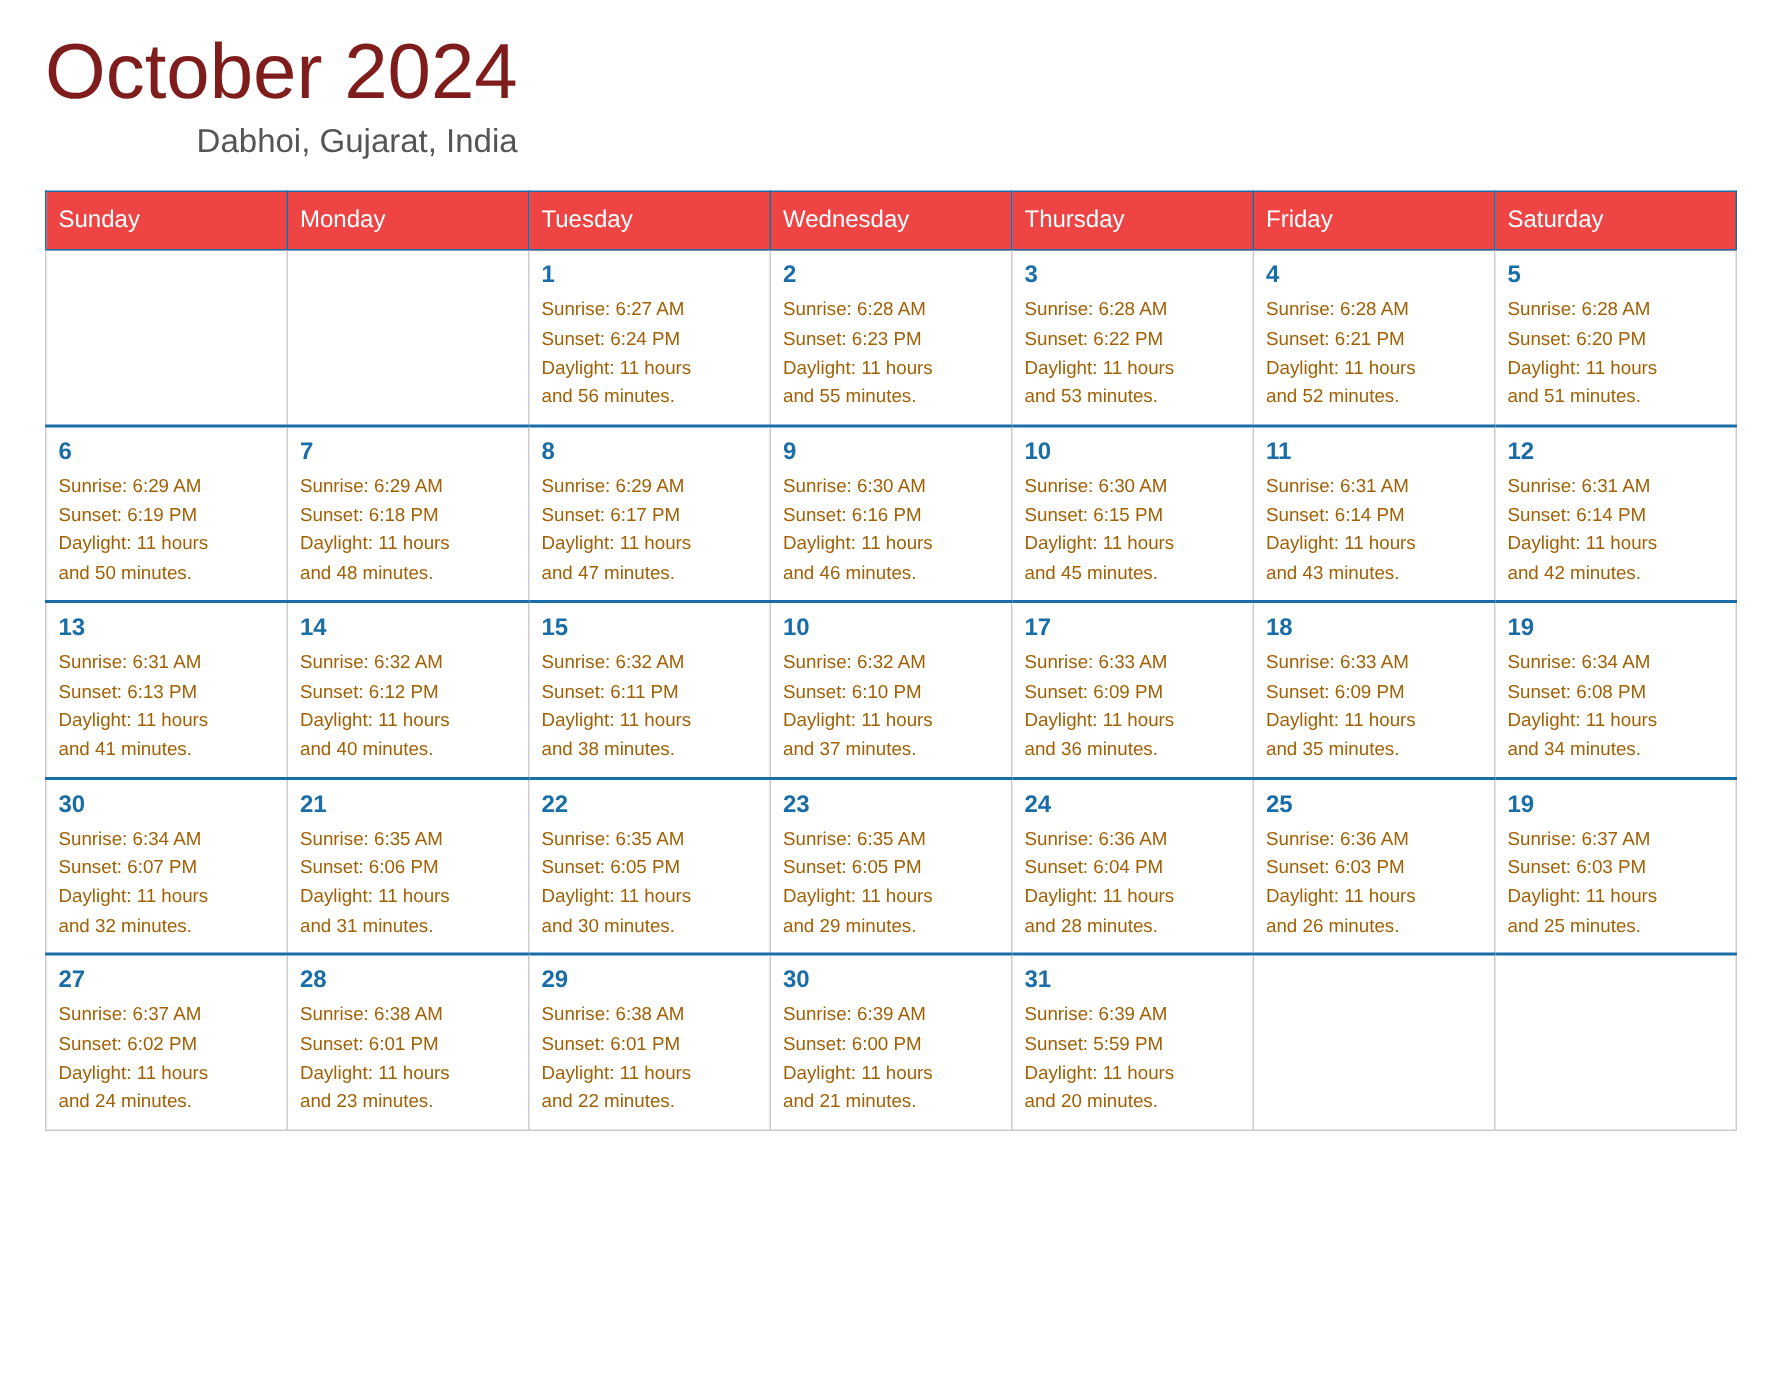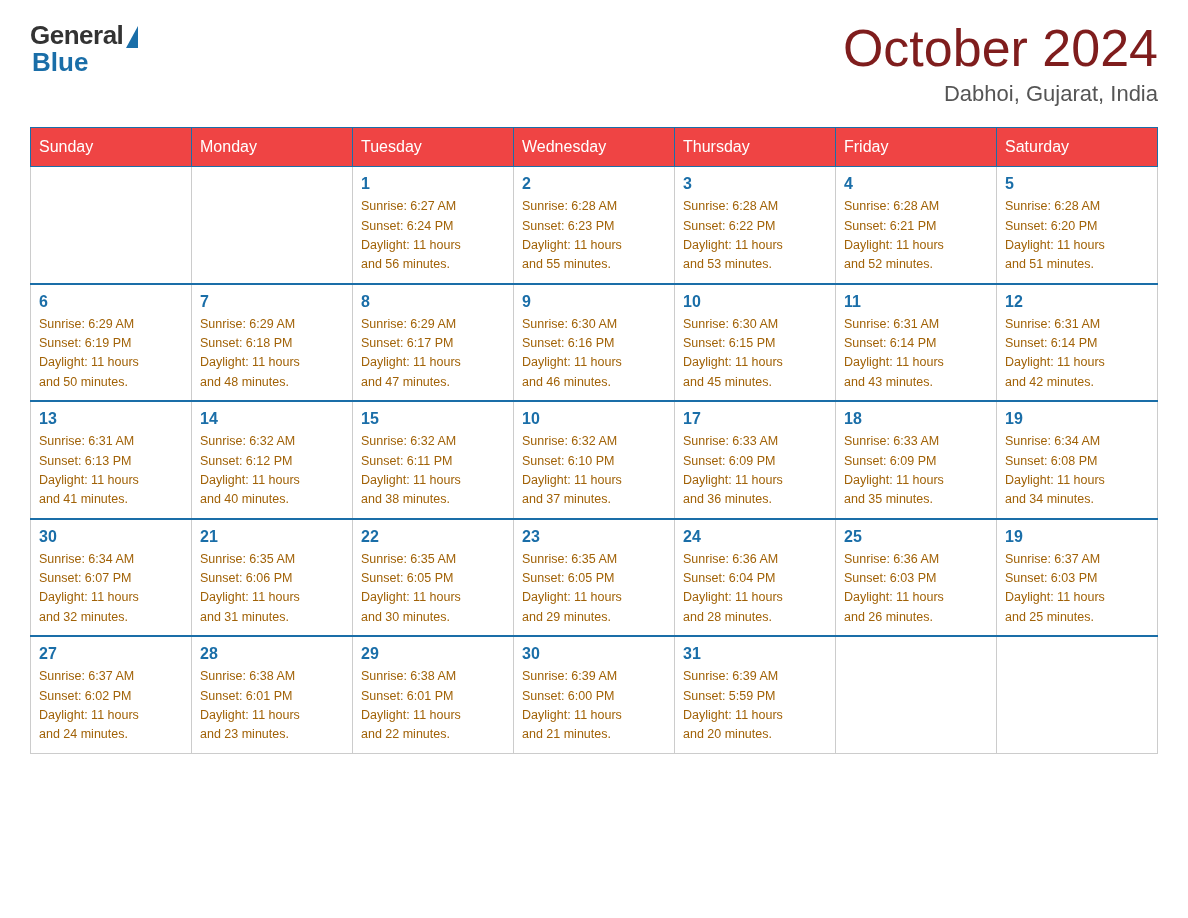--- a/index.html
+++ b/index.html
@@ -99,27 +99,20 @@
       background: #fff;
     }
     .row-divider td {
       border-top: 2px solid #1a6ea8;
     }
   </style>
 </head>
 <body>
 
 <div class="header">
-  <div class="logo">
-    <div class="logo-top">
-      <span class="logo-general">General</span>
-      <div class="logo-triangle"></div>
-    </div>
-    <span class="logo-blue">Blue</span>
-  </div>
   <div class="title-section">
     <div class="month-title">October 2024</div>
     <div class="location">Dabhoi, Gujarat, India</div>
   </div>
 </div>
 
 <table class="calendar" id="cal-table">
   <thead>
     <tr id="header-row">
     <th>Sunday</th>

